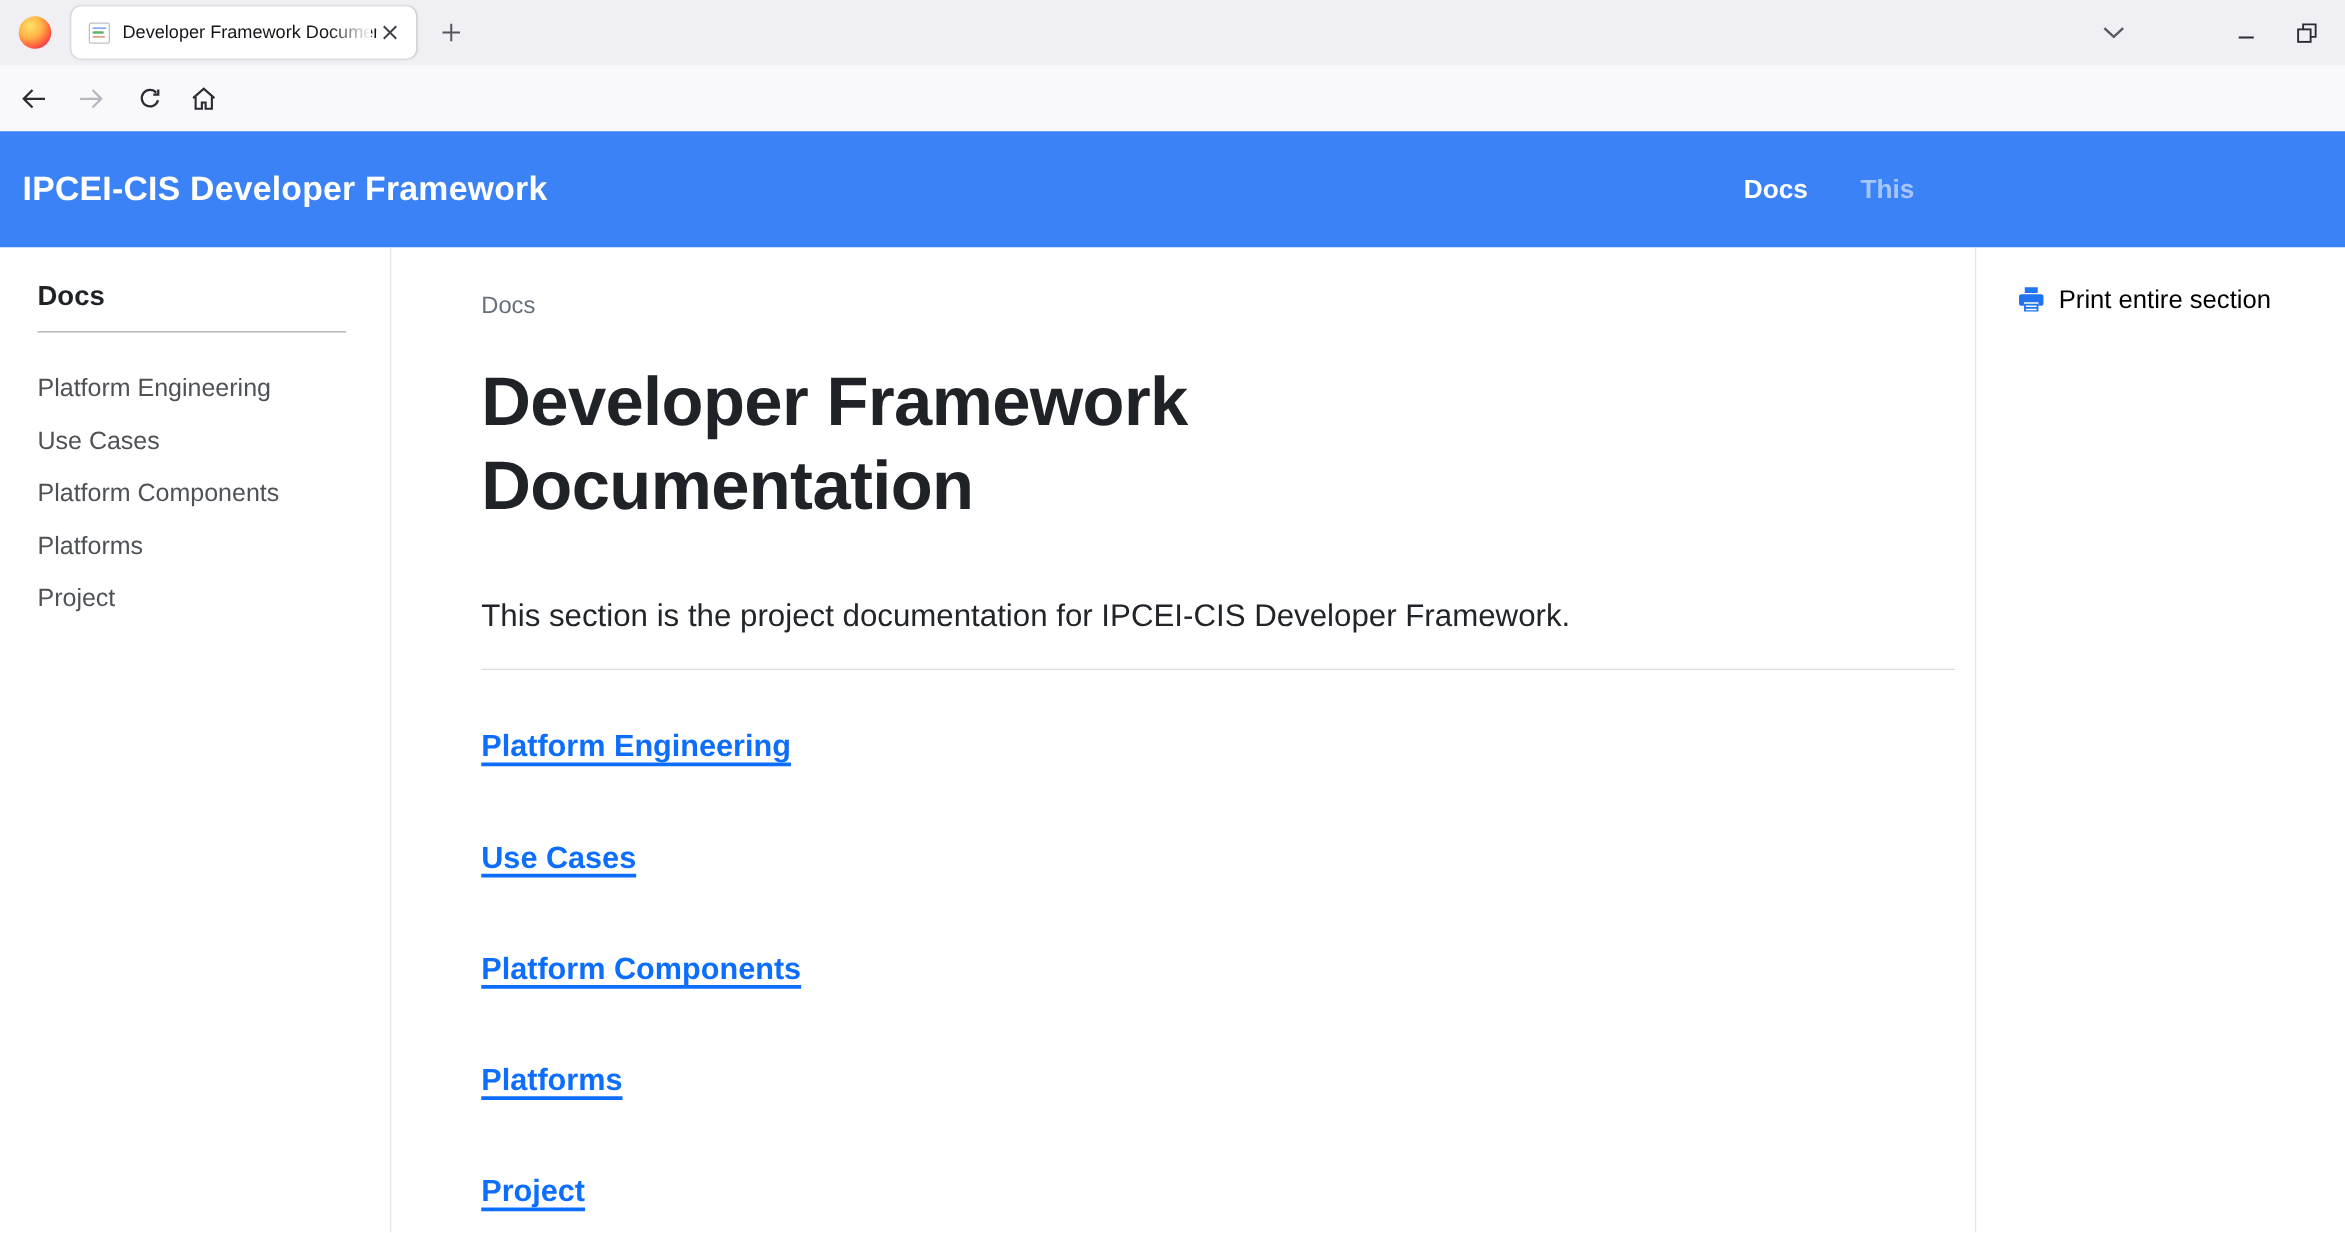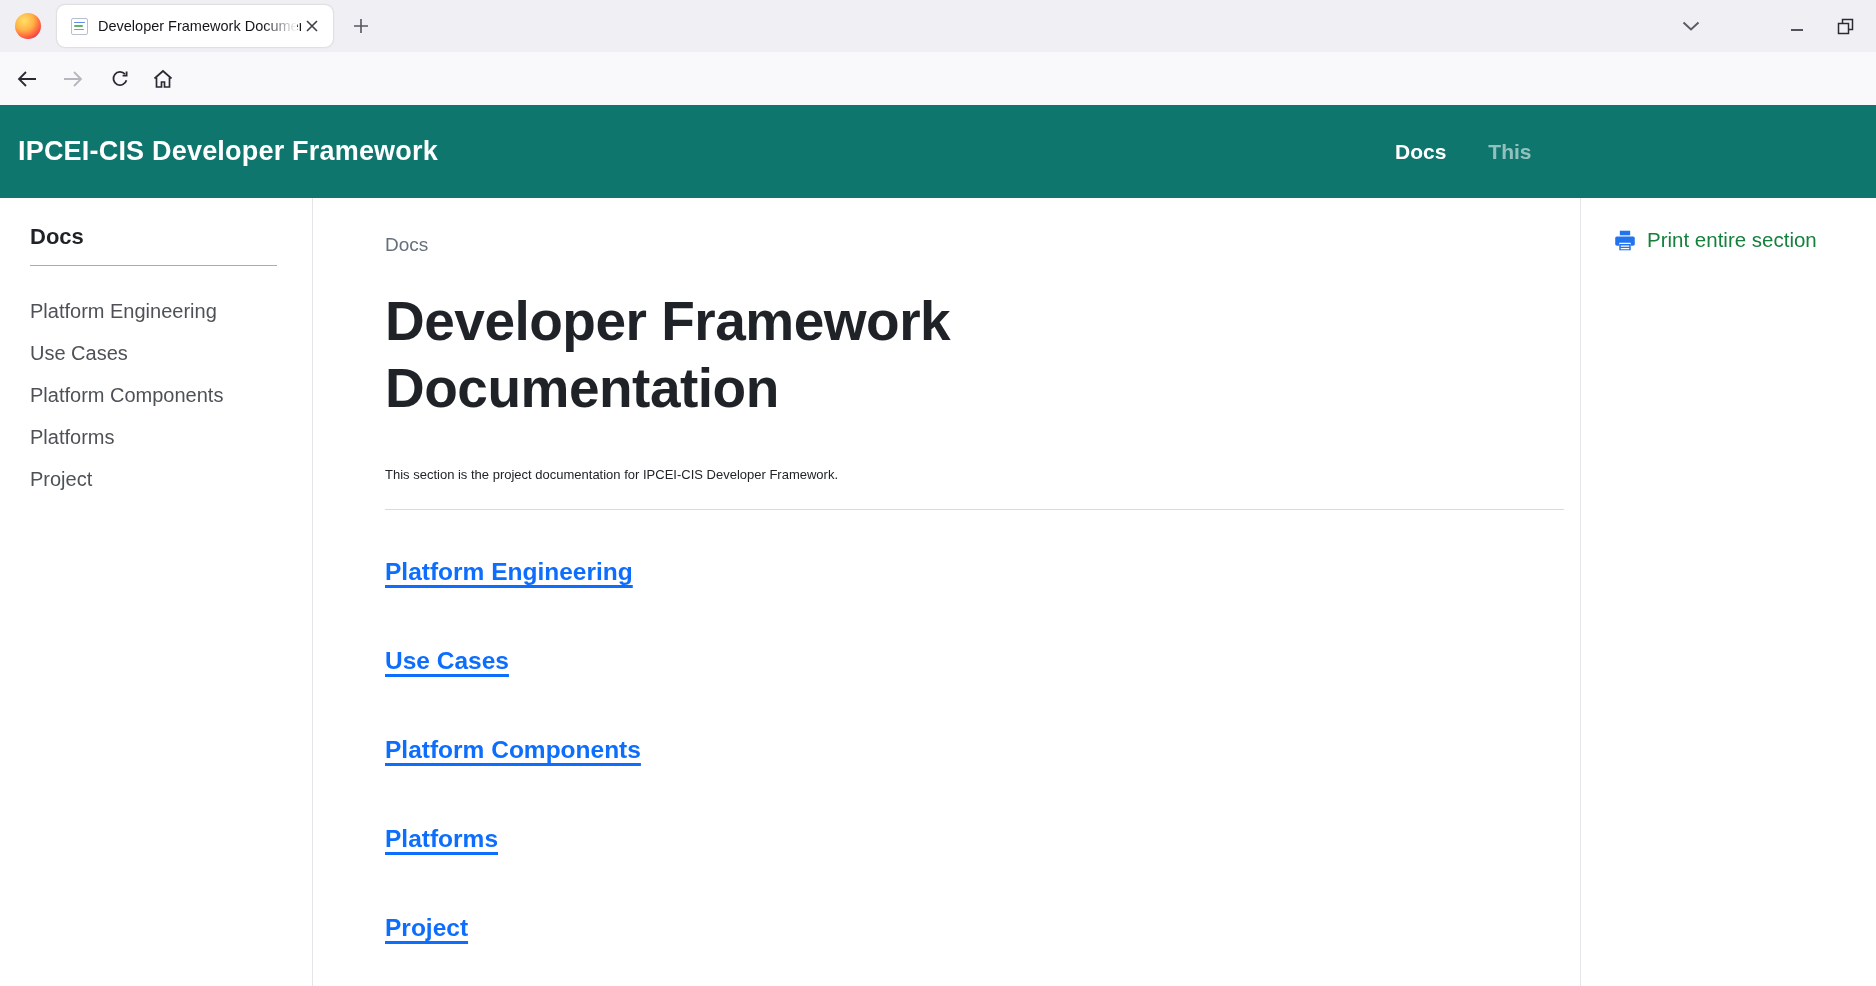--- a/index.html
+++ b/index.html
@@ -69,21 +69,21 @@
   .tb-right{ position:absolute; left:1594px; top:57px; height:44px; display:flex; align-items:center; gap:9px; }
   .tb-right .icon-btn{ width:36px; height:36px; border-radius:4px; }
   .zotero-badge{
     width:25px; height:25px; border-radius:5px; background:#1d70e1;
     color:#fff; font-family:"Liberation Serif", serif; font-weight:bold; font-size:17px;
     display:flex; align-items:center; justify-content:center;
   }
   
   .site-header{
     position:absolute; left:0; top:105px; width:100%; height:93px;
-    background:#0f766e; display:flex; align-items:center; padding:0 0 0 18px;
+    background:#3b82f6; display:flex; align-items:center; padding:0 0 0 18px;
   }
   .brand{ color:#fff; font-weight:bold; font-size:27px; letter-spacing:.2px; }
   .site-nav{ position:absolute; left:1395px; top:0; height:93px; display:flex; align-items:center; gap:42px; }
   .nav-link{ font-size:21px; font-weight:bold; text-decoration:none; }
   .nav-link.active{ color:#ffffff; }
   .nav-link.muted{ color:rgba(255,255,255,.55); }
   .search-box{
     position:absolute; left:1561px; top:127px; width:360px; height:53px;
     border:1px solid rgba(255,255,255,.45); border-radius:10px;
     display:flex; align-items:center; padding:0 14px; gap:10px; background:transparent;
@@ -102,35 +102,35 @@
   .sidebar h3{ font-size:22px; color:#1f2328; font-weight:bold; }
   .sidebar hr{ border:none; border-top:1px solid #a9adb2; margin:15px 0 0 0; width:247px; }
   .sidebar ul{ list-style:none; margin-top:24px; }
   .sidebar li a{ display:block; font-size:20px; color:#4e5256; text-decoration:none; padding:9.5px 0; }
   .main{ position:absolute; left:385px; top:0; width:1179px; height:100%; }
   .breadcrumb{ margin-top:36px; font-size:19px; color:#65707c; }
   .main h1{
     margin-top:32px; font-size:55px; line-height:1.21; font-weight:bold;
     color:#1f2328; letter-spacing:-.5px; max-width:900px;
   }
-  .main .intro{ margin-top:46px; font-size:13px; color:#212529; }
+  .main .intro{ margin-top:58px; font-size:25px; color:#212529; }
   .main hr{ border:none; border-top:1px solid #d8dadc; margin-top:27px; }
   .section-links{ margin-top:48px; }
   .section-link{ margin-bottom:61px; }
   .section-link a{
     font-size:24.5px; font-weight:bold; color:#0d6efd;
     text-decoration:underline; text-decoration-thickness:2.5px; text-underline-offset:5px;
   }
   .right-col{
     position:absolute; left:1580px; top:0; width:296px; height:100%;
     border-left:1px solid #e3e5e8; padding:30px 0 0 32px;
   }
   .print-link{
-    display:flex; align-items:center; gap:10px; text-decoration:none;
-    font-size:20.5px; color:#15803d;
+    display:flex; gap:10px; text-decoration:none;
+    font-size:20.5px; color:#000000;
   }
   svg{ display:block; }
 </style>
 </head>
 <body>
 
 <div class="screen">
 
   <div class="tabstrip">
     <div class="ff-logo"></div>

